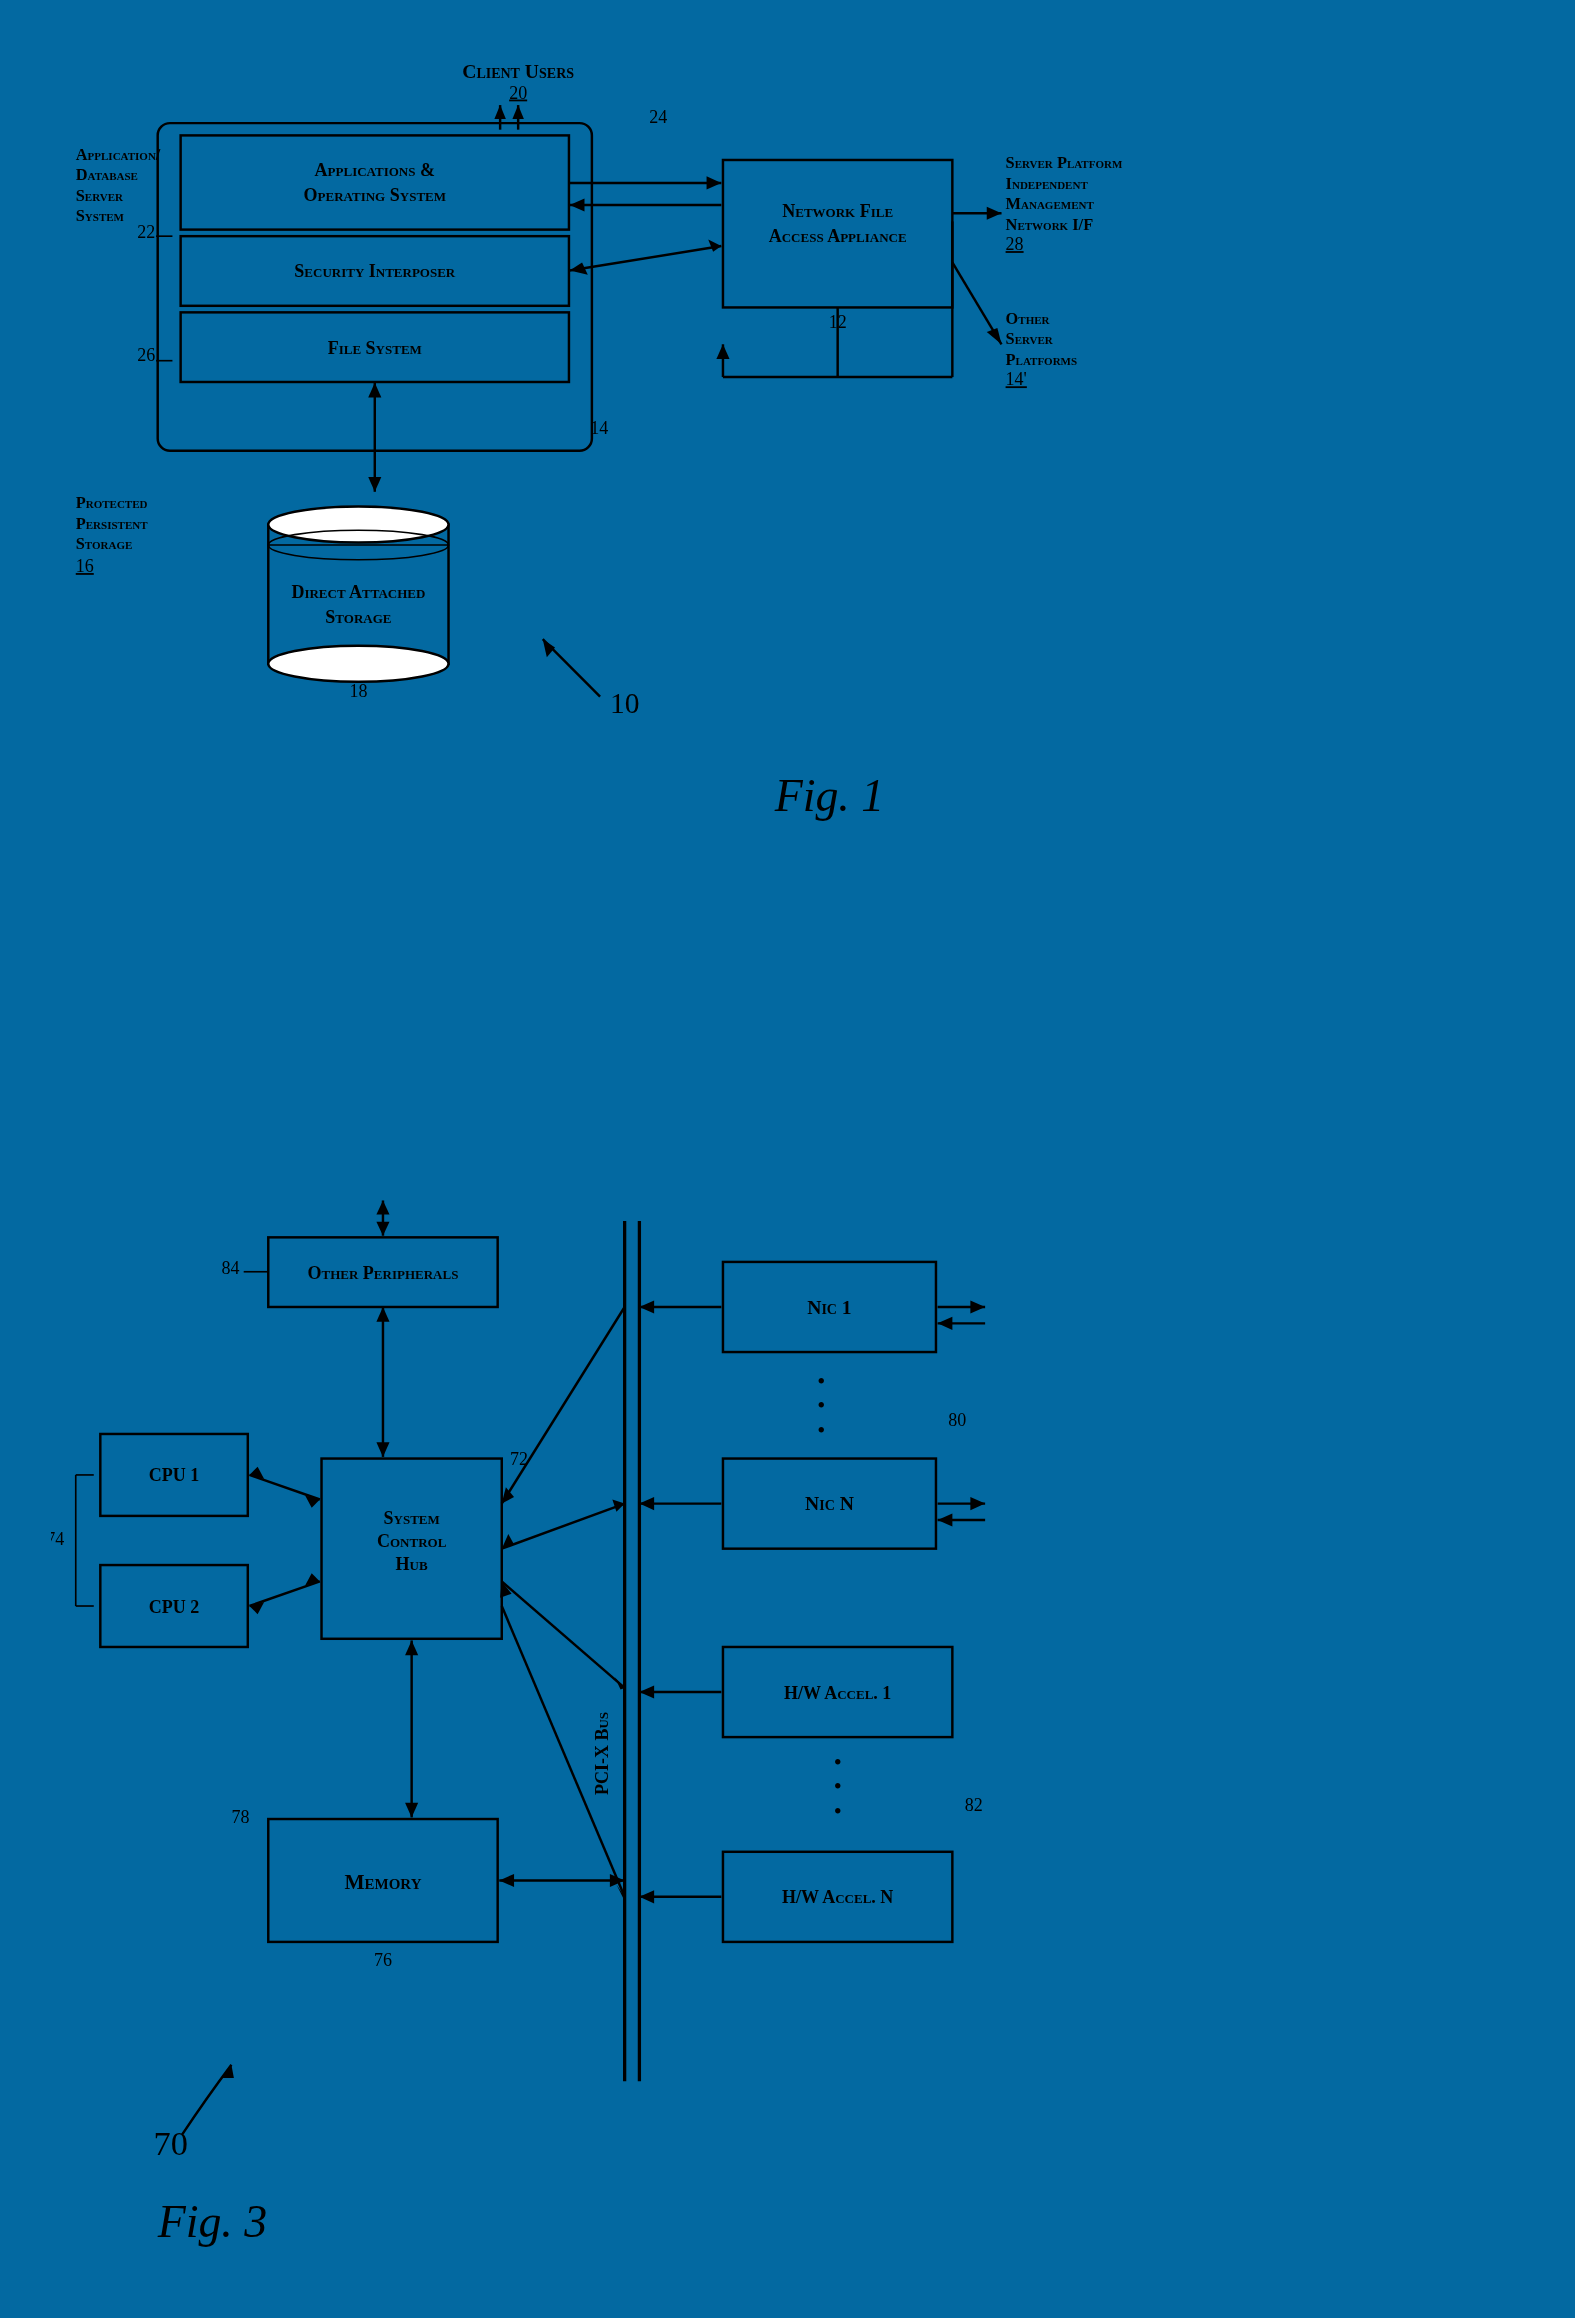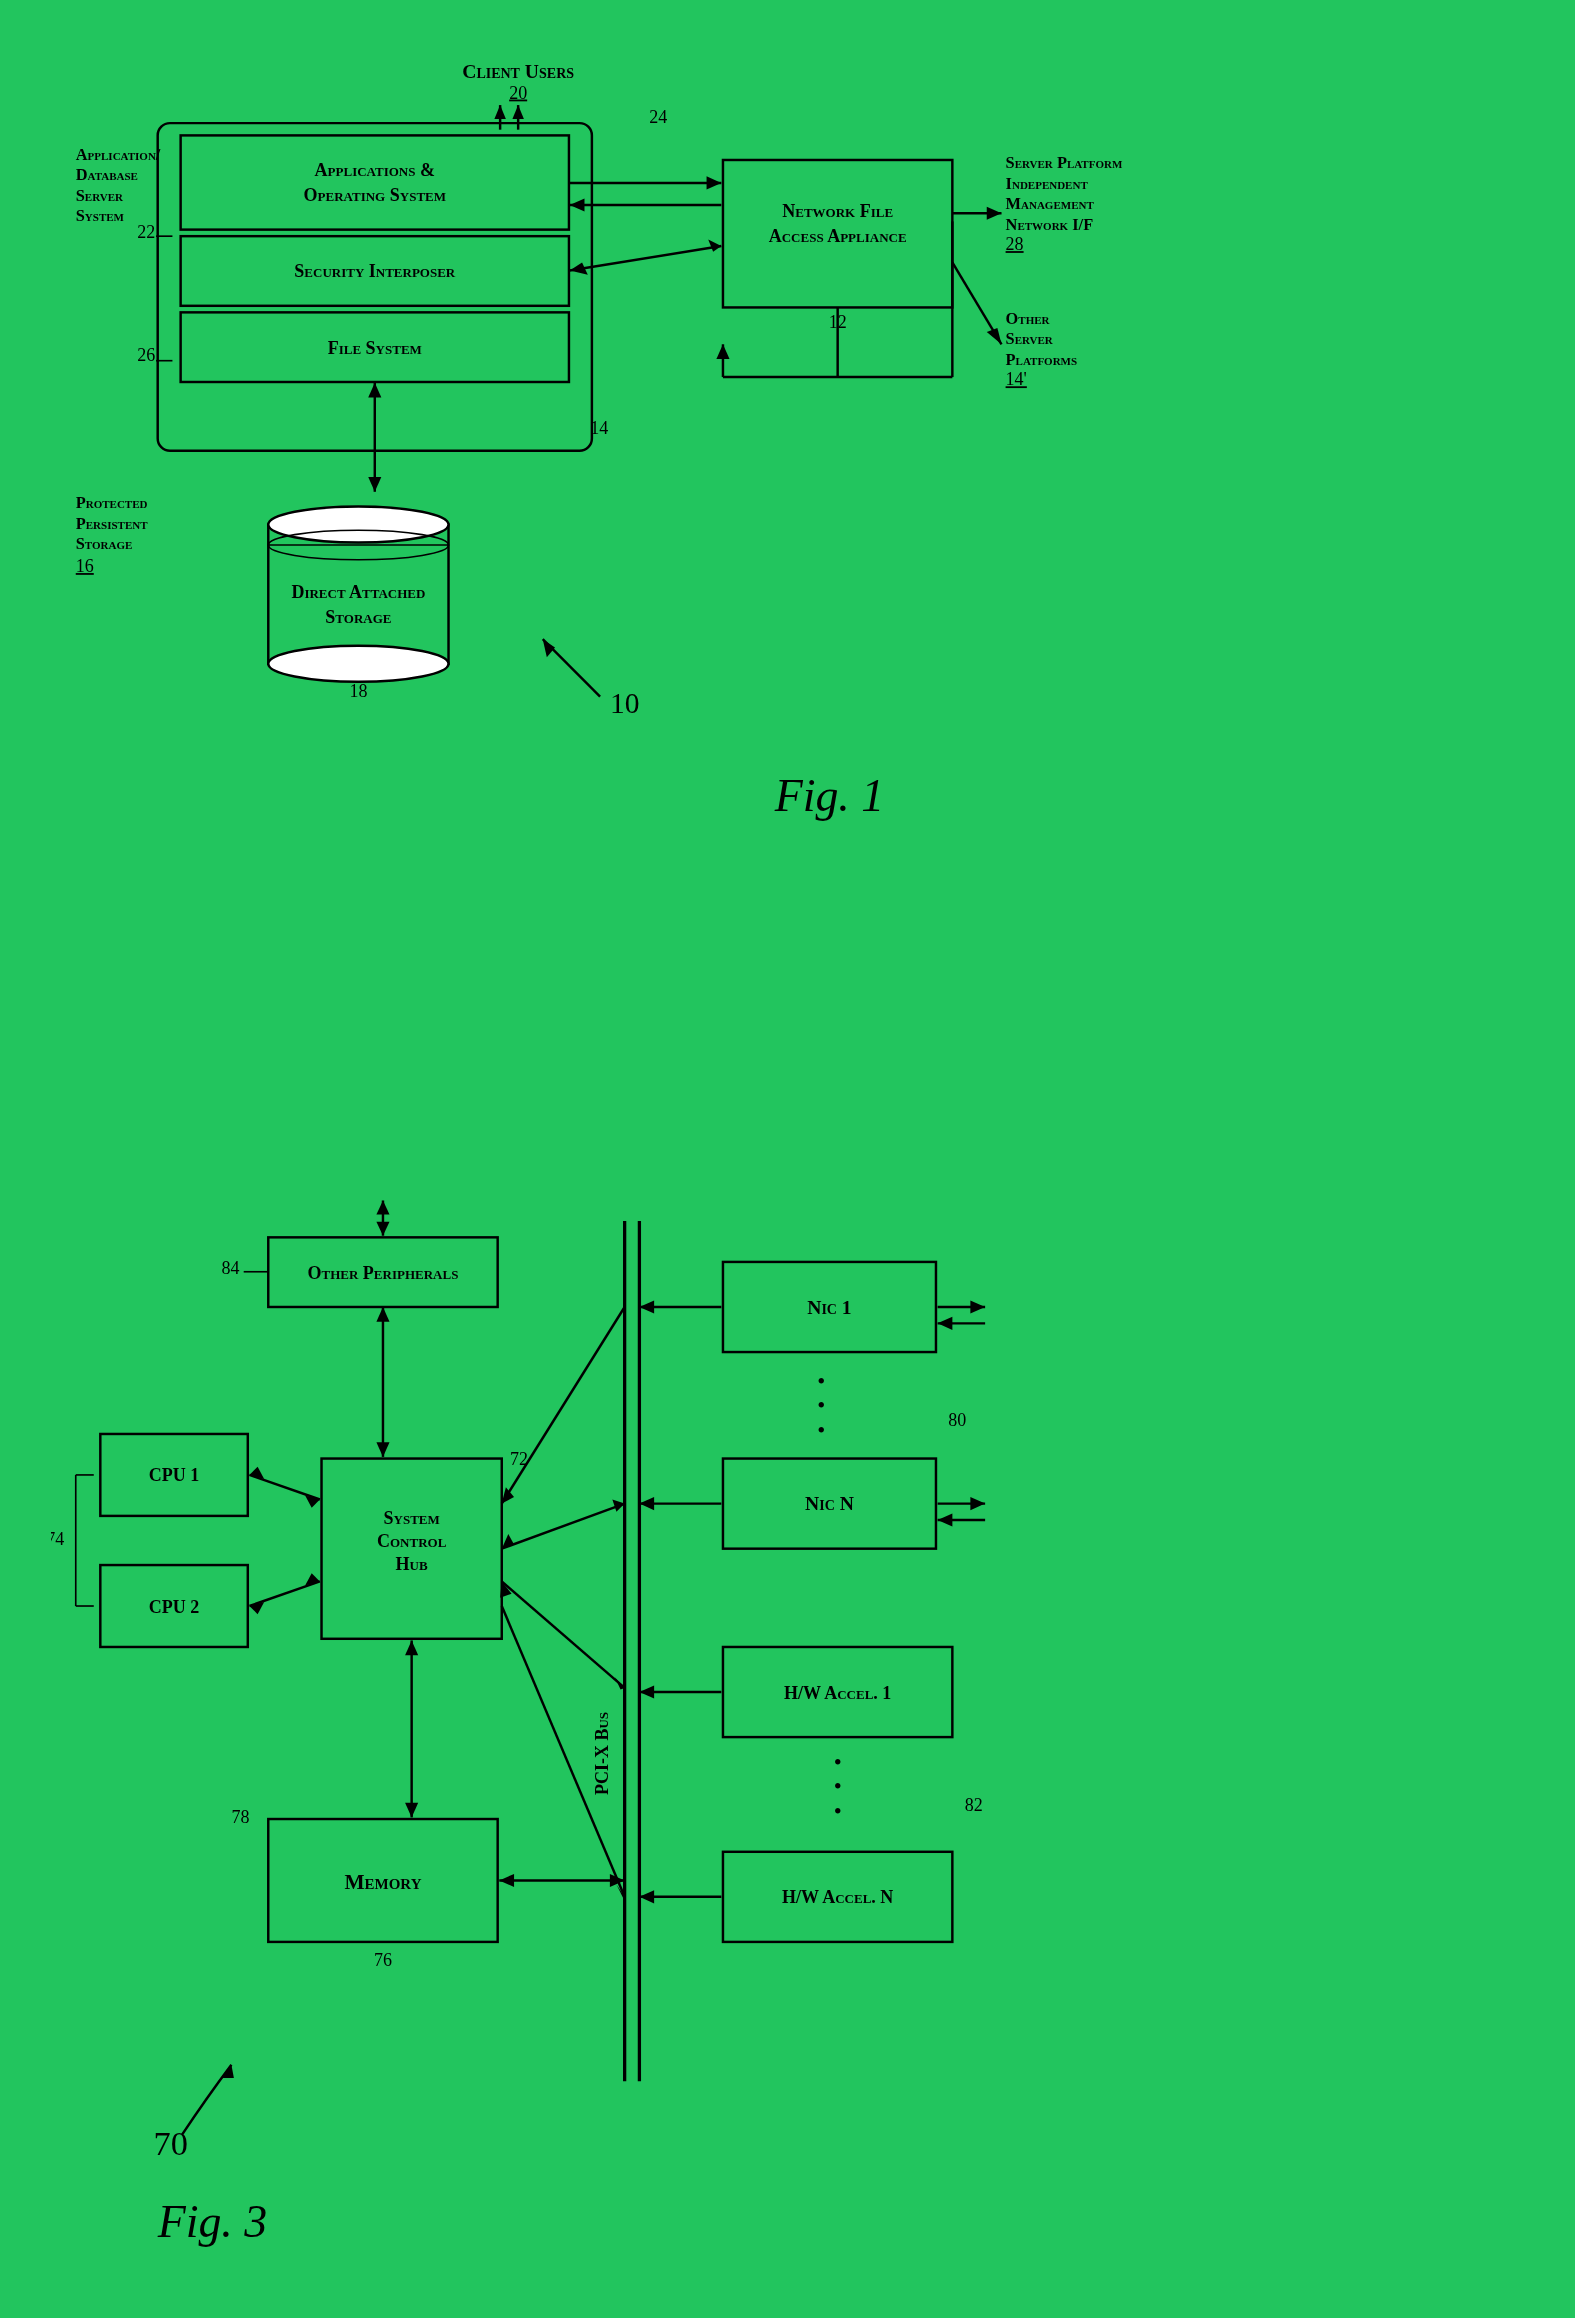--- a/index.html
+++ b/index.html
@@ -8,21 +8,21 @@
       font-family: 'Times New Roman', Times, serif;
       width: 1576px;
       min-height: 2319px;
       position: relative;
       overflow-x: hidden;
     }
 
     .page {
       width: 1576px;
       min-height: 2319px;
-      background: #22c55e;
+      background: #0369a1;
       position: relative;
       padding: 33px;
     }
 
     
     .fig1-container {
       position: relative;
       width: 1475px;
       height: 1065px;
       margin: 0 auto;

